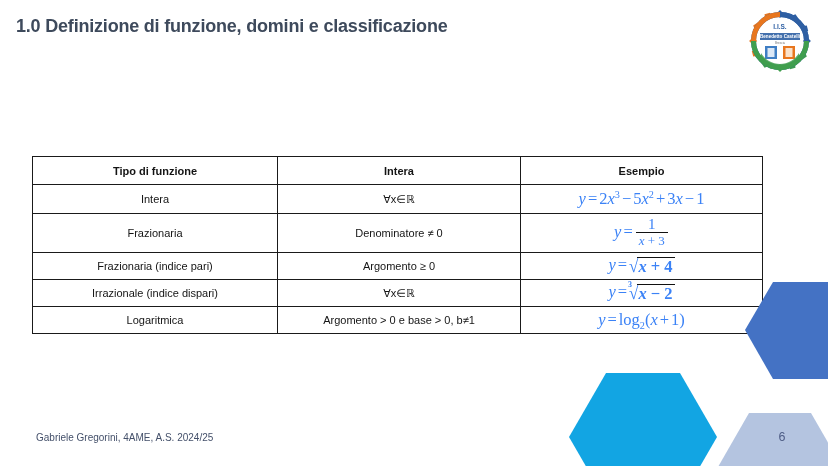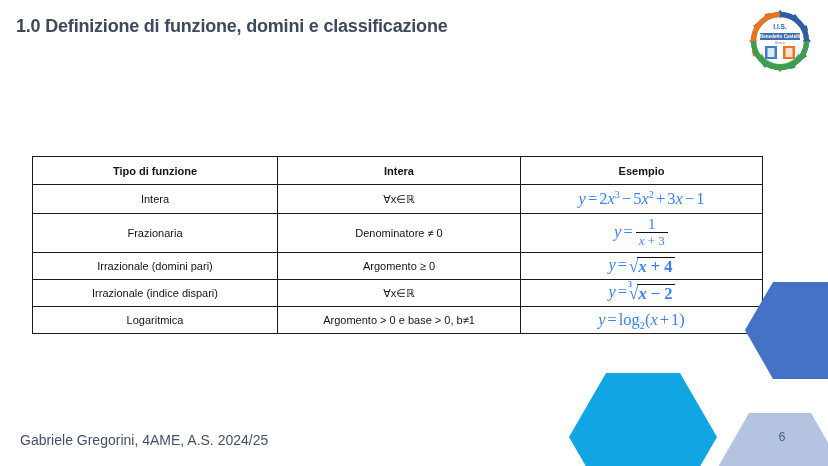--- a/index.html
+++ b/index.html
@@ -188,23 +188,23 @@
     position: absolute;
     left: -1px;
     top: -3px;
     font-size: 8px;
     font-style: normal;
   }
 
   
   #footer-author {
     position: absolute;
-    left: 20px;
+    left: 36px;
     top: 432px;
-    font-size: 14px;
+    font-size: 10px;
     color: #44506a;
     white-space: nowrap;
   }
 
   
   .hex {
     position: absolute;
   }
   #hex-darkblue {
     left: 745px;
@@ -311,21 +311,21 @@
         <tr class="r-fraz">
           <td class="txt">Frazionaria</td>
           <td class="txt">Denominatore ≠ 0</td>
           <td>
             <span class="math"><span>y</span><span class="op">=</span><span class="frac"><span class="fnum">1</span><span class="fden"><span>x</span>
                   <span class="num">+ 3</span></span></span></span>
           </td>
         </tr>
 
         <tr class="r-irrp">
-          <td class="txt">Irrazionale (domini pari)</td>
+          <td class="txt">Frazionaria (indice pari)</td>
           <td class="txt">Argomento ≥ 0</td>
           <td>
             <span class="math"><span>y</span><span class="op">=</span><span class="radical"><span class="rsign">√</span><span class="rbody"><span>x</span>
                   <span class="num">+ 4</span></span></span></span>
           </td>
         </tr>
 
         <tr class="r-irrd">
           <td class="txt">Irrazionale (indice dispari)</td>
           <td class="txt">∀x∈ℝ</td>

